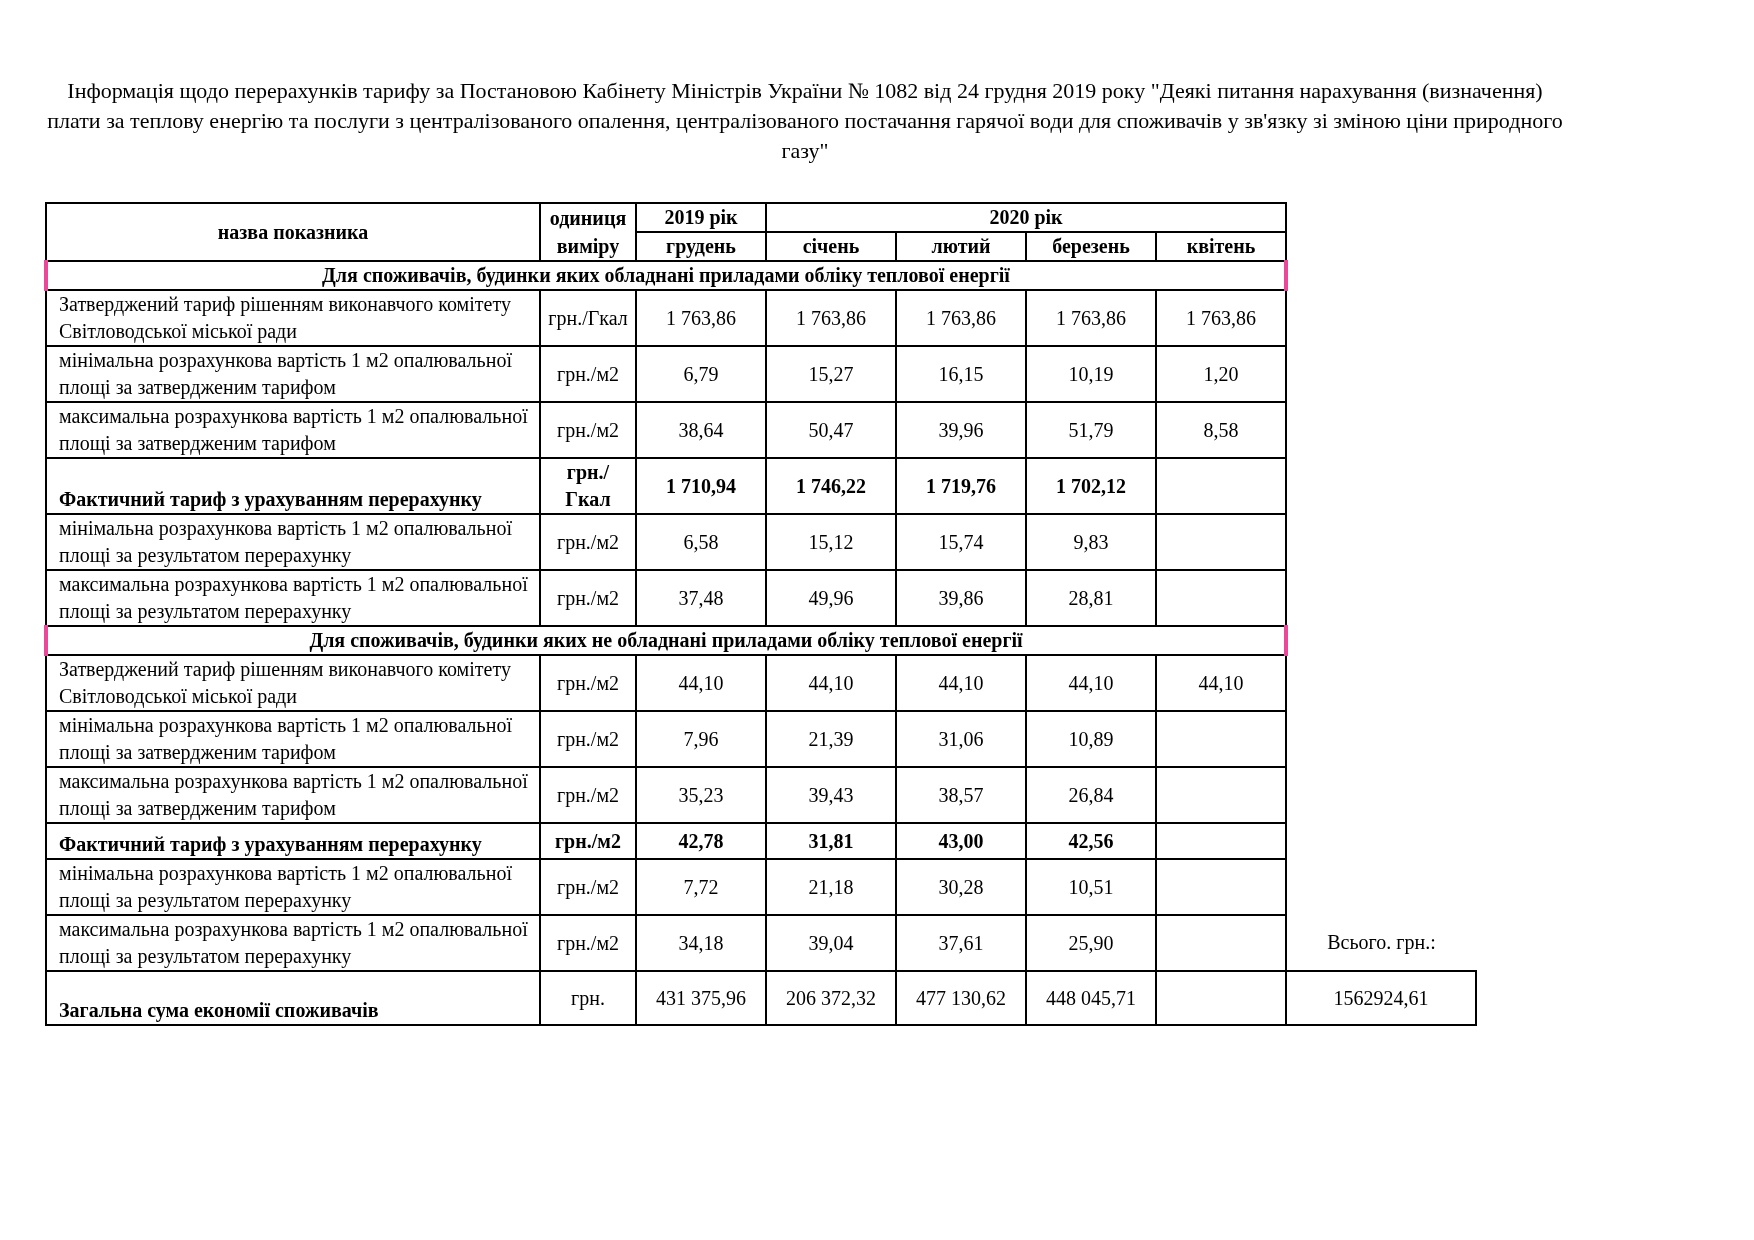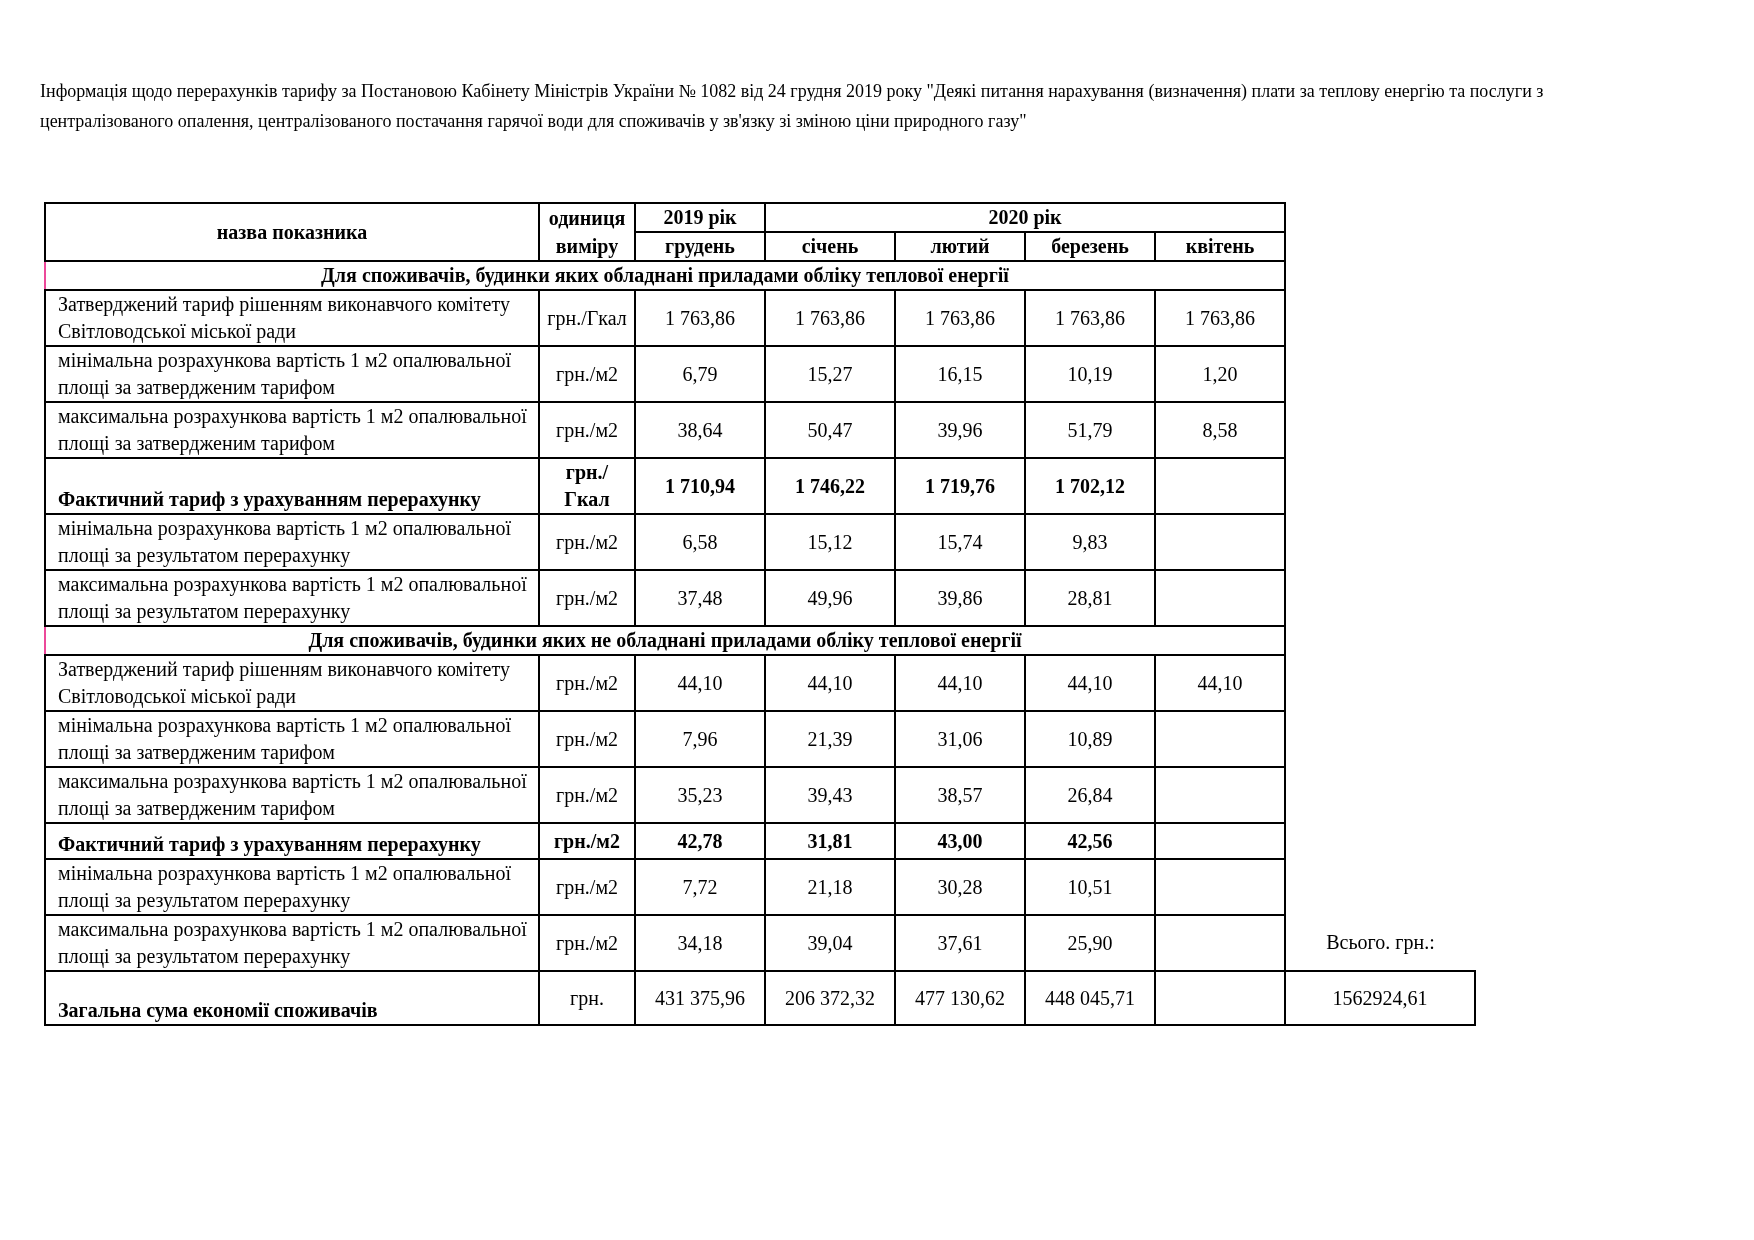--- a/index.html
+++ b/index.html
@@ -1,27 +1,27 @@
 <!DOCTYPE html>
 <html><head>
 <meta charset="utf-8">
 <style>
   html, body { margin:0; padding:0; background:#ffffff; }
   body { width:1754px; height:1240px; position:relative; font-family:"Liberation Serif", serif; color:#000; overflow:hidden; }
-  .title { position:absolute; left:40px; width:1530px; top:76px; font-size:18px; line-height:30px; }
+  .title { position:absolute; left:40px; width:1530px; top:76px; text-align:center; font-size:22px; line-height:30px; }
   table { position:absolute; left:44px; top:202px; border-collapse:collapse; table-layout:fixed; font-size:20px; }
   td, th { border:2px solid #000; padding:0 4px; text-align:center; vertical-align:middle; font-weight:normal; line-height:27px; }
   th { font-weight:bold; }
   .c-name { width:494px; }
   .c-unit { width:96px; }
   .c-m { width:130px; }
   .c-tot { width:190px; }
   tr.h1 td, tr.h1 th { height:24px; }
   tr.h2 td, tr.h2 th { height:25px;margin-top:21px; }
-  tr.sec td { height:26px; font-weight:bold; border-left:2px solid #ec4899; border-right:none; }
+  tr.sec td { height:26px; font-weight:bold; border-left:4px solid #ec4899; border-right:none; }
   tr.sec td.sec-cell { border-right:2px solid #000; }
   tr.r2 td { height:51px; }
   tr.rb td { height:34px; font-weight:bold; }
   td.name { text-align:left; padding-left:12px; }
   tr.rb td.name { vertical-align:bottom; padding-bottom:0; }
   td.blank { border:none; }
   td.totlabel { border:none; vertical-align:middle; }
   tr.sum td { height:52px; }
   tr.sum td.name { vertical-align:bottom;font-weight:bold; }
 </style>

